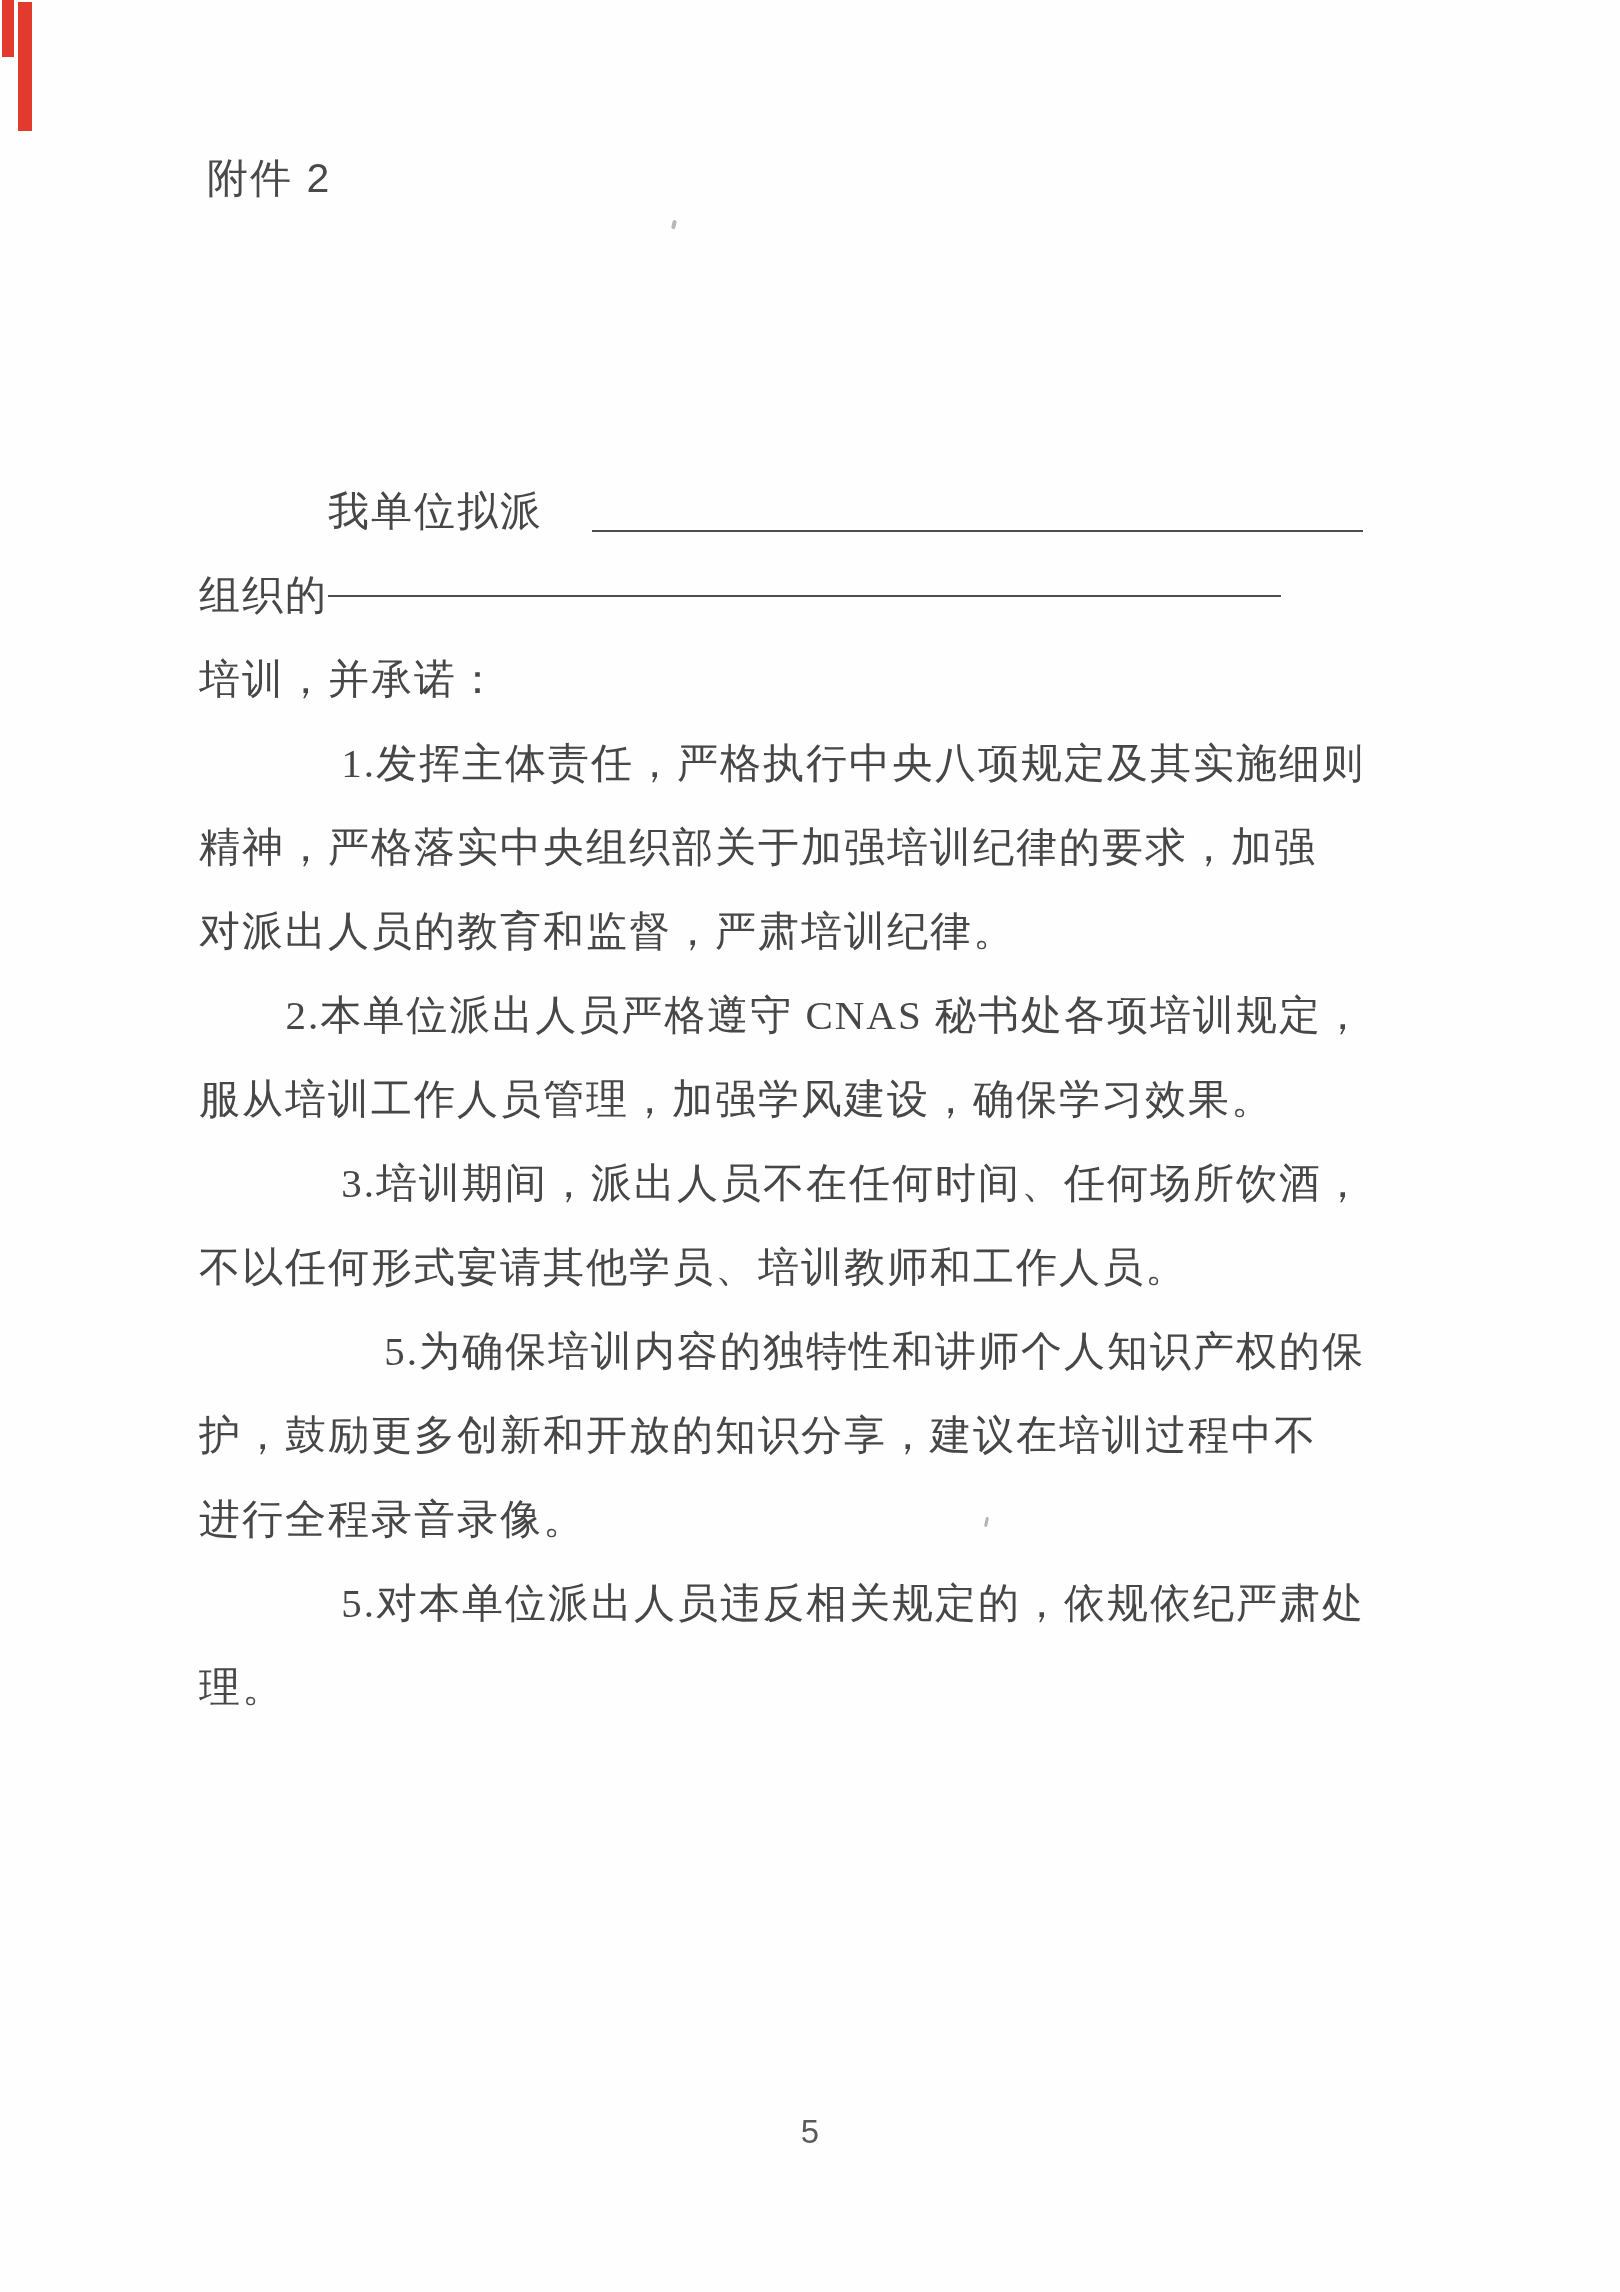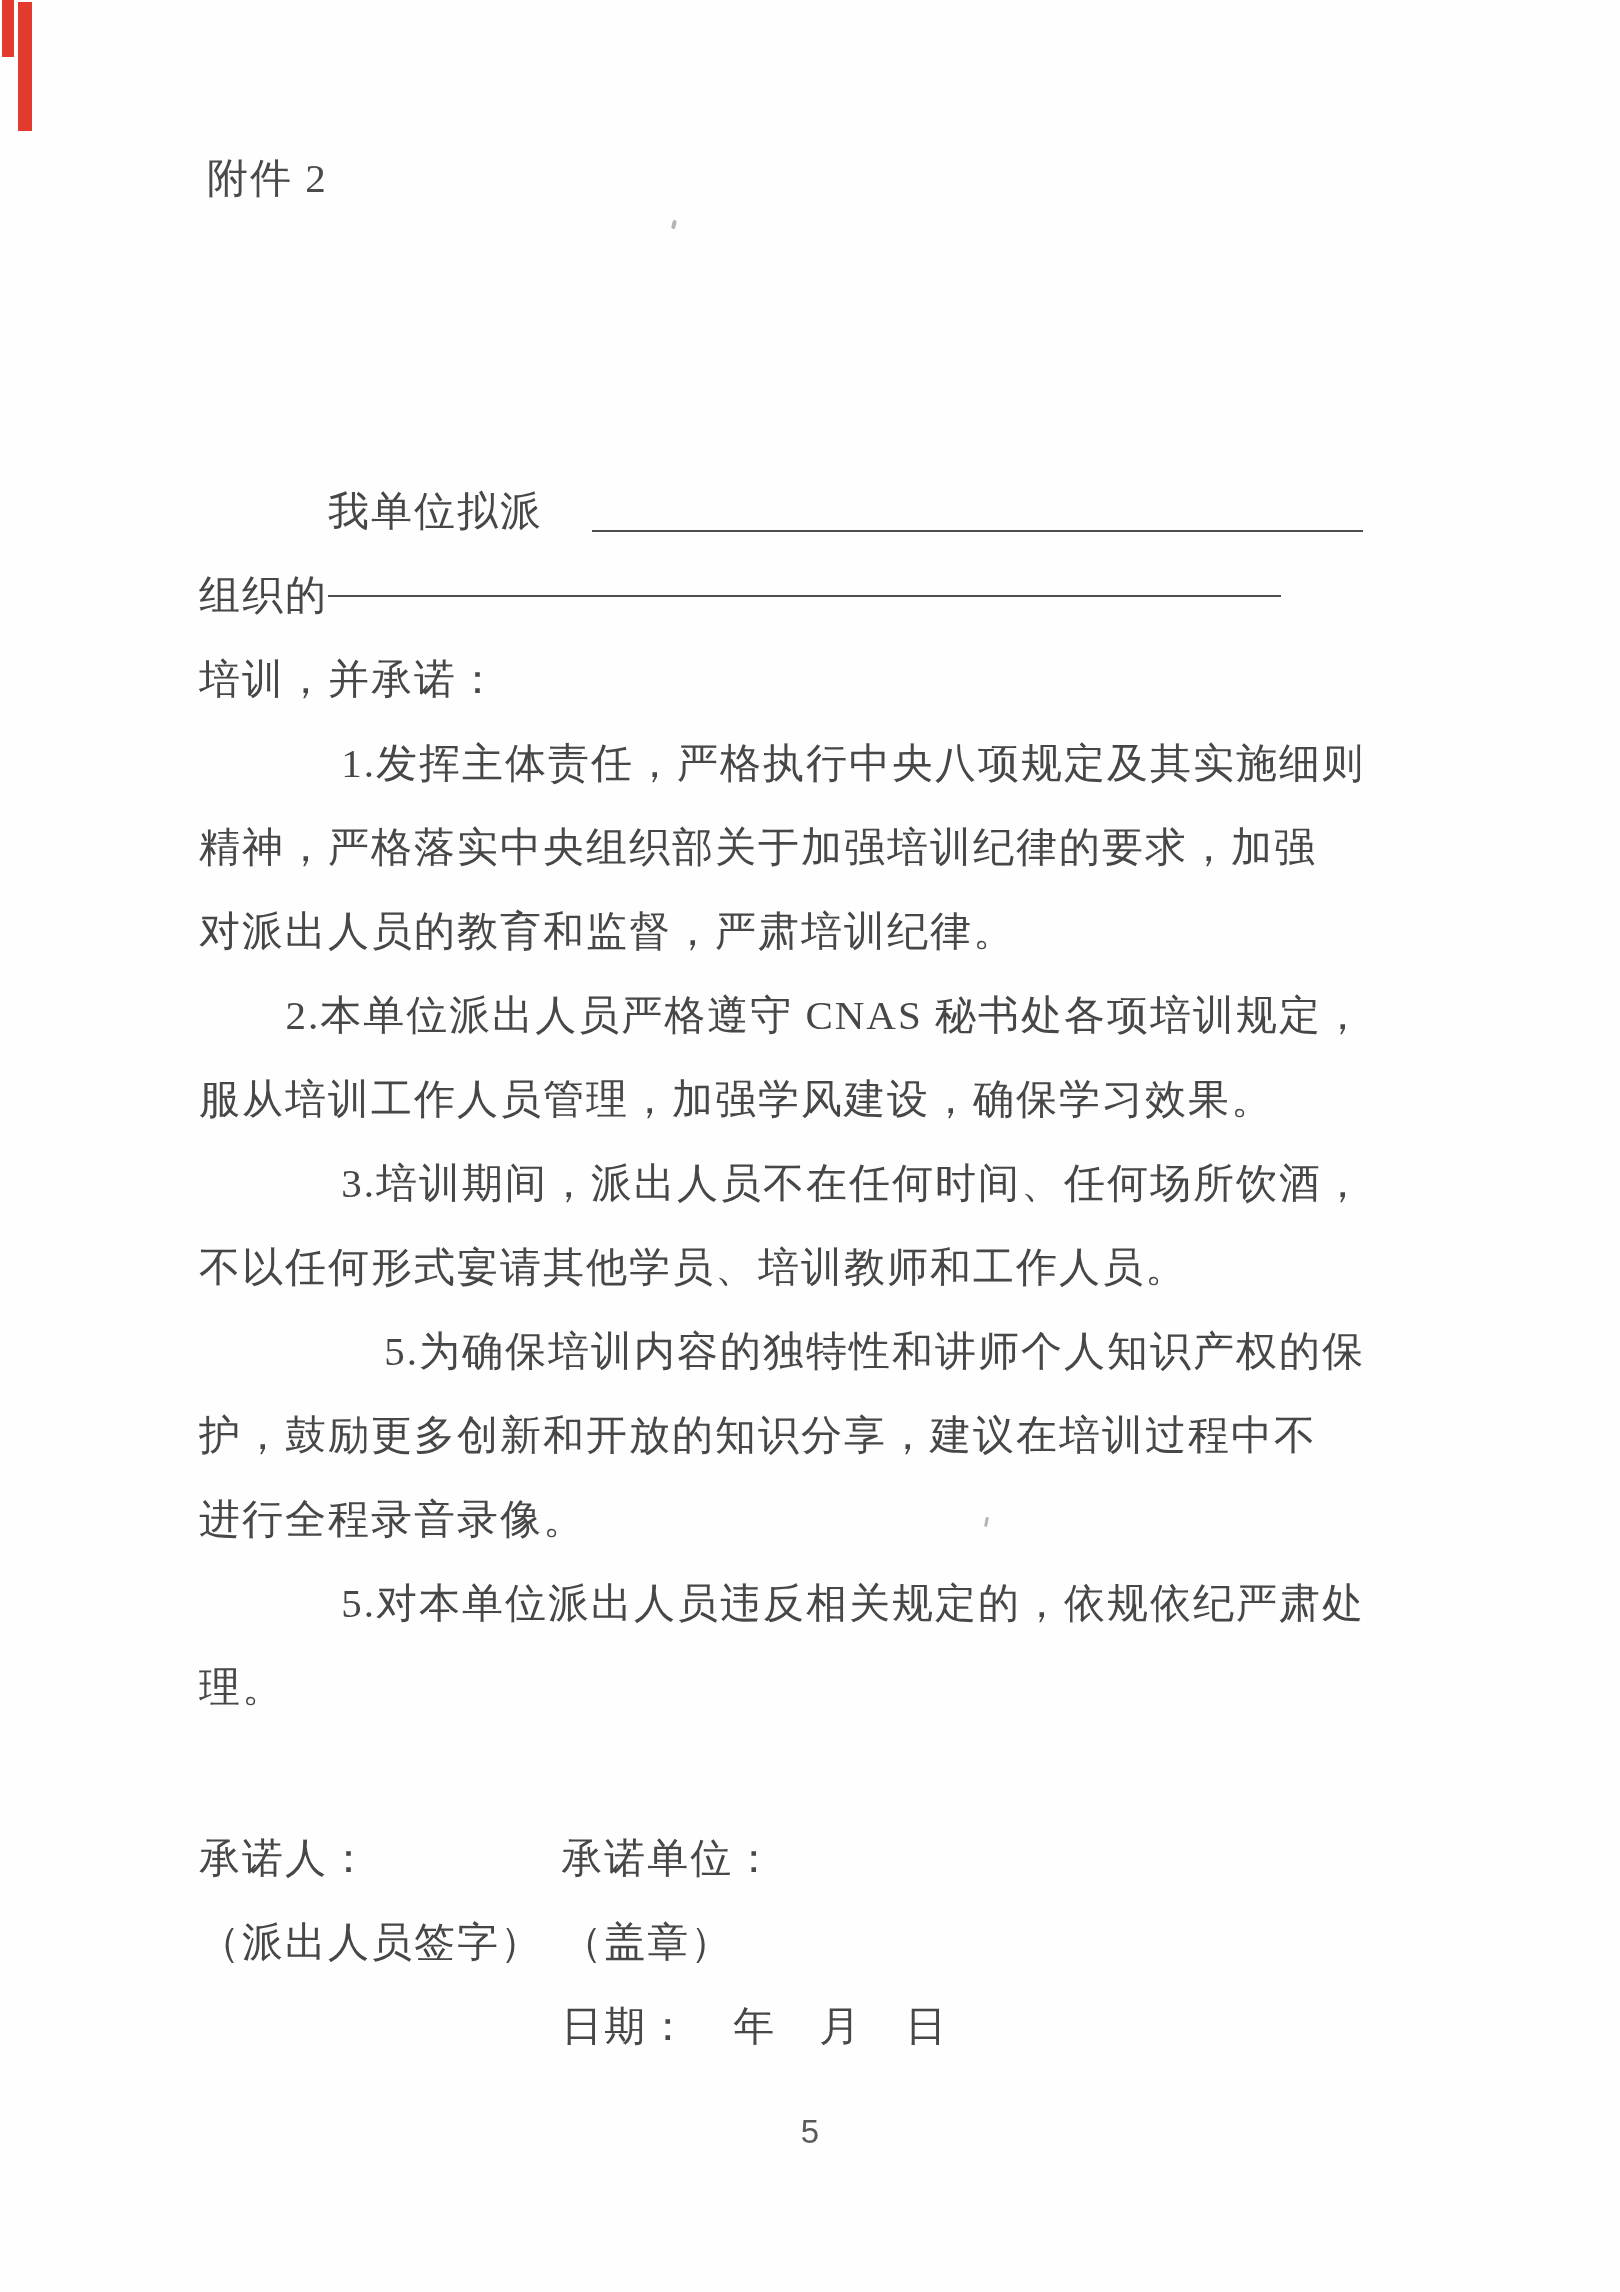--- a/index.html
+++ b/index.html
@@ -13,21 +13,21 @@
     font-family: "Liberation Serif", serif;
     color: #424242;
   }
   
   .red-mark { position: absolute; background: #e23b2e; }
   .red-mark-a { left: 2px;  top: 0; width: 11.8px; height: 57px; }
   .red-mark-b { left: 17.6px; top: 2px; width: 14.7px; height: 129px; }
 
   .attachment-label {
     position: absolute; left: 207px; top: 155px;
-    font-family: Liberation Serif, serif;
+    font-family: Liberation Sans, sans-serif;
     font-size: 41px; line-height: 47px; color: #4a4a4a;
     letter-spacing: 2px;
   }
   .doc-title {
     position: absolute; left: 351px; top: 241px; margin: 0;
     font-family: "Liberation Sans", sans-serif;
     font-weight: 700; font-size: 53px; line-height: 63px;
     color: #3d3d3d; letter-spacing: 2px; white-space: nowrap;
   }
   .speck {
@@ -103,31 +103,17 @@
 
     <div class="tline tindent">5.为确保培训内容的独特性和讲师个人知识产权的保</div>
     <div class="tline">护，鼓励更多创新和开放的知识分享，建议在培训过程中不</div>
     <div class="tline">进行全程录音录像。</div>
 
     <div class="tline tindent">5.对本单位派出人员违反相关规定的，依规依纪严肃处</div>
     <div class="tline">理。</div>
 
   </div>
 
-  <div class="signature">
-    <div class="sig-row">
-      <span class="sig-left">承诺人：</span>
-      <span class="sig-right">承诺单位：</span>
-    </div>
-    <div class="sig-row">
-      <span class="sig-left">（派出人员签字）</span>
-      <span class="sig-right">（盖章）</span>
-    </div>
-    <div class="sig-row">
-      <span class="sig-left"></span>
-      <span class="sig-right">日期：　年　月　日</span>
-    </div>
-  </div>
 
   <div class="page-number">5</div>
 
 </div>
 
 
 </body></html>

